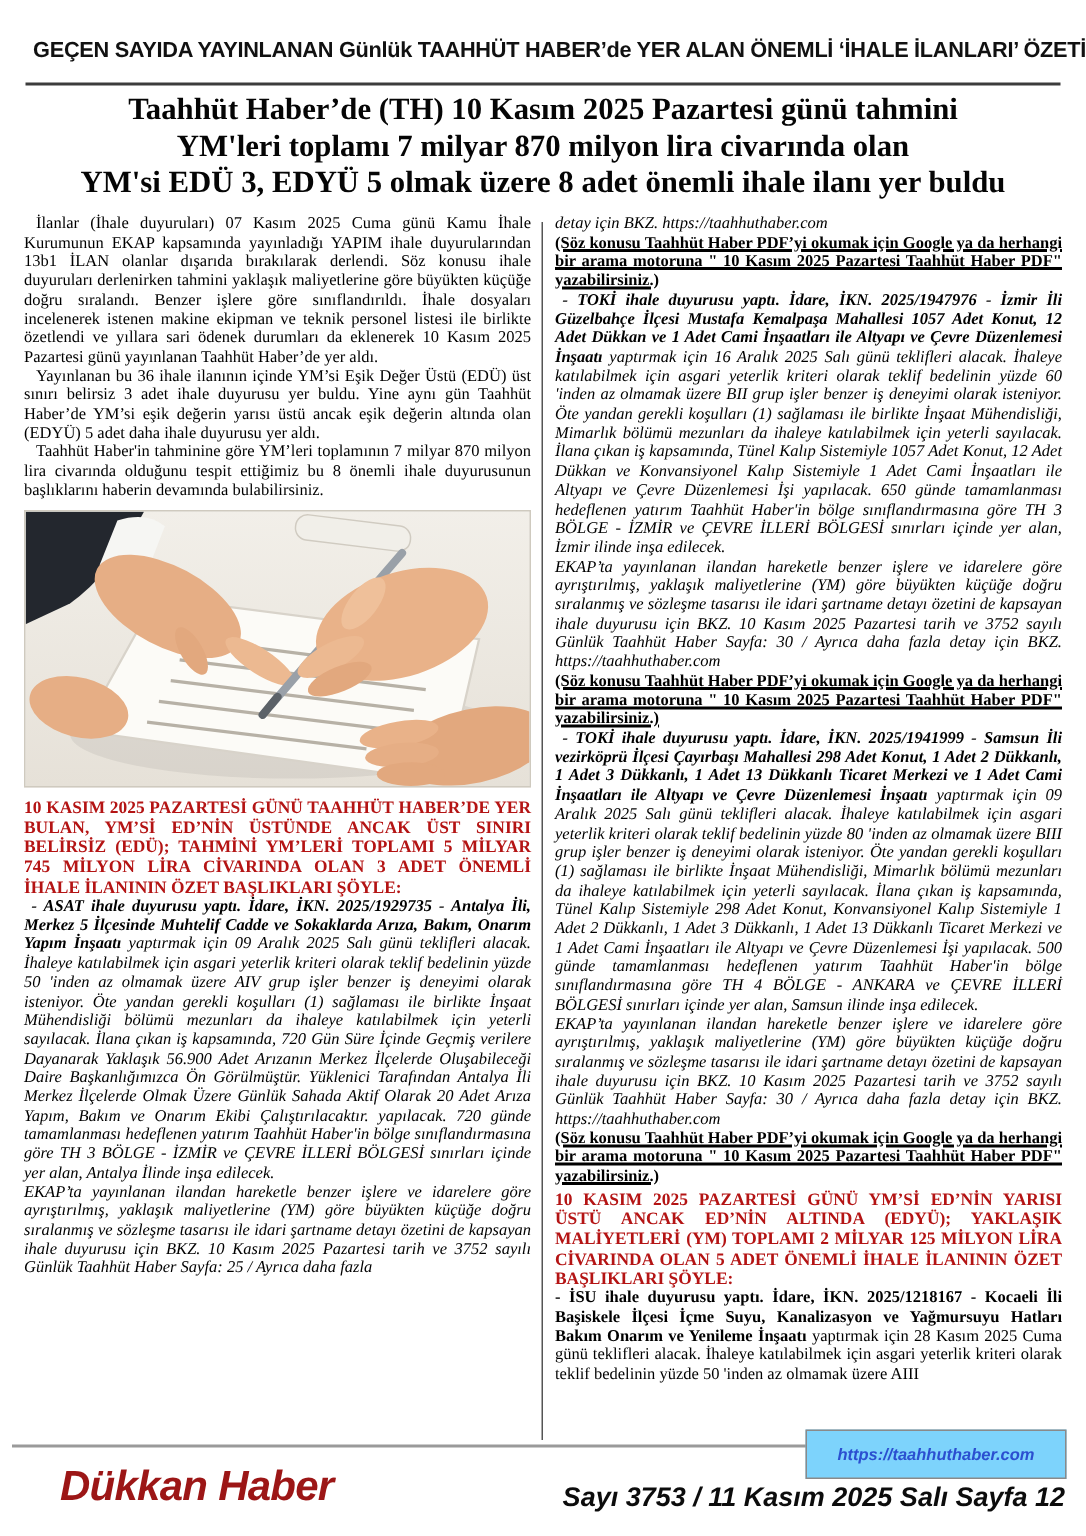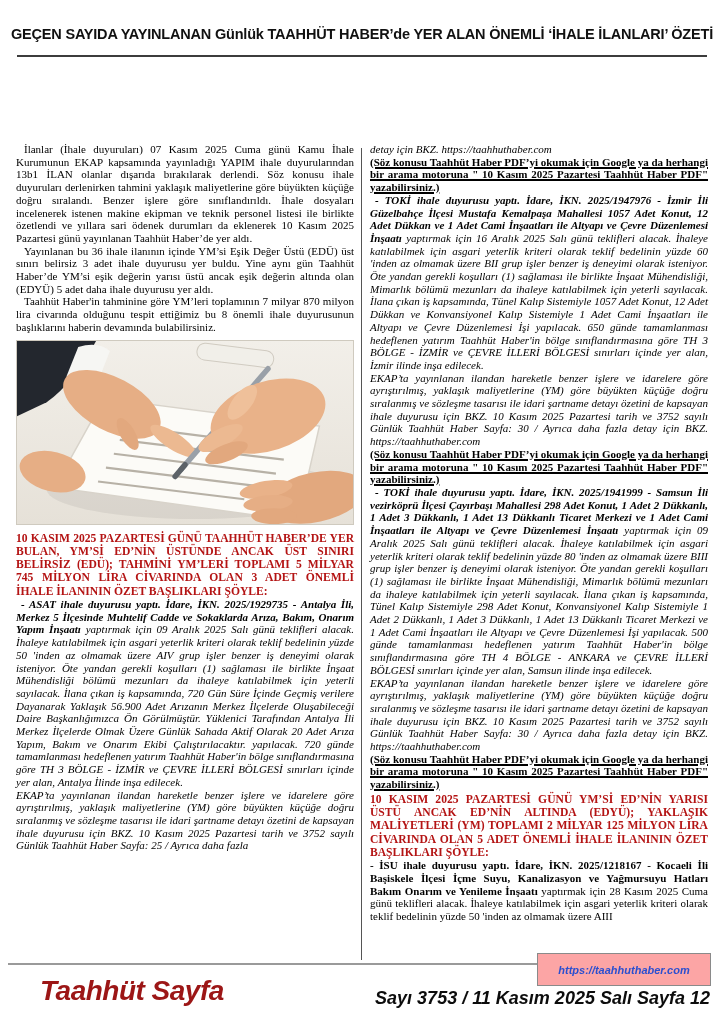--- a/index.html
+++ b/index.html
@@ -1,54 +1,59 @@
 <!DOCTYPE html>
 <html lang="tr"><head>
 <meta charset="utf-8">
 <style>
   html,body{margin:0;padding:0;background:#ffffff;}
   body{width:724px;height:1024px;font-family:"Liberation Serif",serif;color:#000;}
   .page{position:relative;width:724px;height:1024px;overflow:hidden;background:#fff;}
-  .strap{position:absolute;top:26px;left:0;right:0;text-align:center;
+  .strap{position:absolute;top:26px;left:0;right:0;text-align:right;
          font-family:"Liberation Sans",sans-serif;font-weight:bold;font-size:14.5px;letter-spacing:-0.2px;color:#111;}
   .strap-rule{position:absolute;top:55px;left:17px;right:17px;border-top:2px solid #3c3c3c;}
   .title{position:absolute;top:61px;left:0;right:0;text-align:center;font-weight:bold;
          font-size:20.5px;line-height:24.5px;color:#050505;}
   .cols{position:absolute;top:143px;left:16px;width:692px;display:flex;}
   .col{width:339px;font-size:11px;line-height:12.7px;text-align:justify;}
   .col.leftc{padding-right:7px;}
   .col.rightc{padding-left:9px;}
   .divider{position:absolute;top:148px;left:361px;width:0;height:812px;border-left:1.5px solid #555;}
   p{margin:0;}
   .ind{text-indent:8px;}
   .lead-ind{text-indent:5px;font-style:italic;}
   .b{font-weight:bold;}
   .i{font-style:italic;}
   .ul{text-decoration:underline;text-decoration-thickness:1.5px;}
   .red{color:#b41414;font-weight:bold;font-size:11.6px;line-height:13.3px;margin-top:2px;}
   .photo{margin:6px 0 7px 0;border:1px solid #cfcabf;height:183px;background:#efece7;overflow:hidden;}
   .photo svg{display:block;width:100%;height:100%;}
   .footer-rule{position:absolute;top:963px;left:8px;width:530px;border-top:2px solid #9a9a9a;}
   .link-box{position:absolute;top:953px;left:537px;width:174px;height:33px;border:1.5px solid #8a8a8a;
-            background:#fca5a5;display:flex;align-items:center;justify-content:center;box-sizing:border-box;}
+            background:#7dd3fc;display:flex;align-items:center;justify-content:center;box-sizing:border-box;}
   .link-box span{font-family:"Liberation Sans",sans-serif;font-style:italic;font-weight:bold;
                  font-size:11px;color:#2b4fd0;}
   .logo{position:absolute;top:975px;left:40px;font-family:"Liberation Sans",sans-serif;font-weight:bold;
         font-style:italic;font-size:28px;color:#9c1616;letter-spacing:-0.5px;}
   .issue{position:absolute;top:988px;right:14px;font-family:"Liberation Sans",sans-serif;font-weight:bold;
          font-style:italic;font-size:18px;color:#0c0c0c;}
 </style>
 </head>
 <body>
 
 <div class="page">
 
   <div class="strap">GEÇEN SAYIDA YAYINLANAN Günlük TAAHHÜT HABER’de YER ALAN ÖNEMLİ ‘İHALE İLANLARI’ ÖZETİ</div>
   <div class="strap-rule"></div>
 
+  <div class="title">
+    <div>Taahhüt Haber’de (TH) 10 Kasım 2025 Pazartesi günü tahmini</div>
+    <div>YM'leri toplamı 7 milyar 870 milyon lira civarında olan</div>
+    <div>YM'si EDÜ 3, EDYÜ 5 olmak üzere 8 adet önemli ihale ilanı yer buldu</div>
+  </div>
 
   <div class="cols">
 
     <div class="col leftc">
       <p class="ind">İlanlar (İhale duyuruları) 07 Kasım 2025 Cuma günü Kamu İhale Kurumunun EKAP kapsamında yayınladığı YAPIM ihale duyurularından 13b1 İLAN olanlar dışarıda bırakılarak derlendi. Söz konusu ihale duyuruları derlenirken tahmini yaklaşık maliyetlerine göre büyükten küçüğe doğru sıralandı. Benzer işlere göre sınıflandırıldı. İhale dosyaları incelenerek istenen makine ekipman ve teknik personel listesi ile birlikte özetlendi ve yıllara sari ödenek durumları da eklenerek 10 Kasım 2025 Pazartesi günü yayınlanan Taahhüt Haber’de yer aldı.</p>
       <p class="ind">Yayınlanan bu 36 ihale ilanının içinde YM’si Eşik Değer Üstü (EDÜ) üst sınırı belirsiz 3 adet ihale duyurusu yer buldu. Yine aynı gün Taahhüt Haber’de YM’si eşik değerin yarısı üstü ancak eşik değerin altında olan (EDYÜ) 5 adet daha ihale duyurusu yer aldı.</p>
       <p class="ind">Taahhüt Haber'in tahminine göre YM’leri toplamının 7 milyar 870 milyon lira civarında olduğunu tespit ettiğimiz bu 8 önemli ihale duyurusunun başlıklarını haberin devamında bulabilirsiniz.</p>
 
       <div class="photo">
         <svg viewBox="0 0 340 185" preserveAspectRatio="none">
@@ -120,17 +125,17 @@
   </div>
 
   <div class="divider"></div>
 
   <div class="footer-rule"></div>
 
   <div class="link-box">
     <span>https://taahhuthaber.com</span>
   </div>
 
-  <div class="logo">Taahhüt Sayfa</div>
+  <div class="logo">Dükkan Haber</div>
 
   <div class="issue">Sayı 3753 / 11 Kasım 2025 Salı Sayfa 12</div>
 
 </div>
 
 </body></html>

